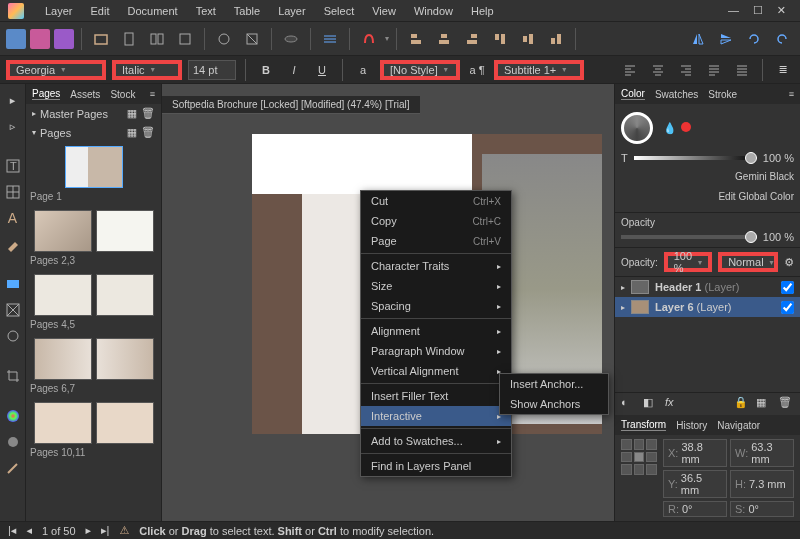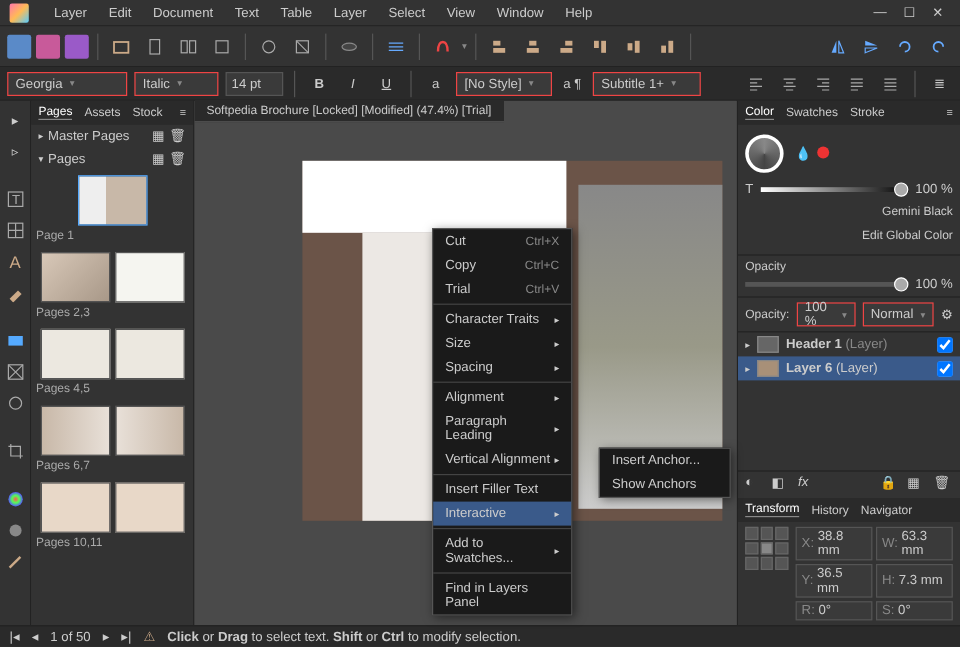--- a/index.html
+++ b/index.html
@@ -8,47 +8,47 @@
 .app-icon{width:16px;height:16px;background:linear-gradient(135deg,#f7a,#fb5,#5cf);border-radius:2px;margin-right:12px}
 .menu-item{padding:3px 9px;cursor:default}
 .win-controls{margin-left:auto;display:flex;gap:14px;padding-right:6px}
 .win-controls span{cursor:default}
 .toolbar1{height:34px;background:#333;display:flex;align-items:center;gap:4px;padding:0 6px;border-bottom:1px solid #222}
 .tb-divider{width:1px;height:22px;background:#555;margin:0 3px}
 .tb-btn{width:24px;height:24px;display:flex;align-items:center;justify-content:center;cursor:default;border-radius:2px}
 .tb-btn svg{width:16px;height:16px}
 .persona-thumb{width:20px;height:20px;border-radius:2px}
 .toolbar2{height:28px;background:#2a2a2a;display:flex;align-items:center;gap:6px;padding:0 6px;border-bottom:1px solid #222}
-.dropdown{background:#3a3a3a;border:1px solid #ef4444;height:20px;display:flex;align-items:center;padding:0 6px;gap:6px;cursor:default}
+.dropdown{background:#3a3a3a;border:4px solid #ef4444;height:20px;display:flex;align-items:center;padding:0 6px;gap:6px;cursor:default}
 .dropdown .chev{font-size:8px;color:#888}
 .num-in{background:#3a3a3a;border:1px solid #555;height:20px;width:48px;display:flex;align-items:center;padding:0 4px}
 .small-btn{width:22px;height:22px;display:flex;align-items:center;justify-content:center;cursor:default;border-radius:2px}
 .main{position:absolute;top:84px;left:0;right:0;bottom:18px;display:flex}
 .left-tools{width:26px;background:#333;display:flex;flex-direction:column;align-items:center;gap:6px;padding-top:6px;border-right:1px solid #222}
 .tool{width:20px;height:20px;display:flex;align-items:center;justify-content:center;cursor:default;border-radius:2px}
 .pages-panel{width:136px;background:#333;display:flex;flex-direction:column;border-right:1px solid #222}
 .panel-tabs{height:20px;display:flex;align-items:center;gap:10px;padding:0 6px;background:#2a2a2a}
 .panel-tabs span{font-size:10px;cursor:default}
 .panel-tabs .active{color:#fff;border-bottom:1px solid #888}
 .pages-list{flex:1;overflow-y:auto;padding:4px}
 .page-group{margin-bottom:8px}
 .page-thumbs{display:flex;gap:4px;justify-content:center}
 .page-thumb{width:58px;height:42px;background:#ddd;border:1px solid #555;position:relative}
 .page-thumb.selected{border:1px solid #5af}
 .page-label{text-align:left;font-size:10px;margin-top:3px;color:#aaa}
 .master-row{display:flex;align-items:center;gap:4px;padding:3px 6px;font-size:10px}
 .master-row .tri{font-size:8px}
 .canvas-area{flex:1;background:#4a4a4a;position:relative;overflow:hidden}
-.doc-tab{position:absolute;top:0;left:0;background:#2a2a2a;padding:3px 10px;font-size:10px;border-bottom:1px solid #555}
+.doc-tab{position:absolute;top:12px;left:0;background:#2a2a2a;padding:3px 10px;font-size:10px;border-bottom:1px solid #555}
 .canvas-content{position:absolute;top:20px;left:20px;right:20px;bottom:20px}
 .page-render{position:absolute;top:30px;left:70px;width:350px;height:300px;background:#6b5448}
 .page-white{position:absolute;top:0;left:0;width:220px;height:60px;background:#fff}
 .page-white2{position:absolute;top:60px;left:50px;width:170px;height:240px;background:#ece8e4}
 .page-photo{position:absolute;top:20px;right:0;width:120px;height:270px;background:linear-gradient(180deg,#888 0%,#998 50%,#ccc 100%)}
-.context-menu{position:absolute;top:190px;left:360px;width:117px;background:#1a1a1a;border:1px solid #555;z-index:100;box-shadow:2px 2px 8px rgba(0,0,0,.5)}
+.context-menu{position:absolute;top:190px;left:360px;width:152px;background:#1a1a1a;border:1px solid #555;z-index:100;box-shadow:2px 2px 8px rgba(0,0,0,.5)}
 .cm-item{padding:4px 10px;display:flex;justify-content:space-between;align-items:center;cursor:default;font-size:11px}
 .cm-item.highlighted{background:#3a5a8a}
 .cm-item.disabled{color:#666}
 .cm-sep{height:1px;background:#444;margin:2px 0}
 .cm-arrow{font-size:8px}
 .cm-shortcut{color:#888;font-size:10px}
 .submenu{position:absolute;top:373px;left:499px;width:110px;background:#1a1a1a;border:1px solid #555;z-index:101;box-shadow:2px 2px 8px rgba(0,0,0,.5)}
 .right-panels{width:186px;background:#333;border-left:1px solid #222;display:flex;flex-direction:column}
 .panel-section{border-bottom:1px solid #222;padding:4px 6px}
 .color-wheel{display:flex;align-items:center;gap:10px;padding:4px 0}
@@ -556,21 +556,21 @@
 <div class="context-menu">
   <div class="cm-item">
       <span>Cut</span>
       <span class="cm-shortcut">Ctrl+X</span>
     </div>
   <div class="cm-item">
       <span>Copy</span>
       <span class="cm-shortcut">Ctrl+C</span>
     </div>
   <div class="cm-item disabled">
-      <span>Trial</span>
+      <span>Page</span>
       <span class="cm-shortcut">Ctrl+V</span>
     </div>
   <div class="cm-sep"></div>
   <div class="cm-item">
       <span>Character Traits</span>
       <span class="cm-arrow">▸</span>
     </div>
   <div class="cm-item">
       <span>Size</span>
       <span class="cm-arrow">▸</span>
@@ -578,21 +578,21 @@
   <div class="cm-item">
       <span>Spacing</span>
       <span class="cm-arrow">▸</span>
     </div>
   <div class="cm-sep"></div>
   <div class="cm-item">
       <span>Alignment</span>
       <span class="cm-arrow">▸</span>
     </div>
   <div class="cm-item">
-      <span>Paragraph Leading</span>
+      <span>Paragraph Window</span>
       <span class="cm-arrow">▸</span>
     </div>
   <div class="cm-item">
       <span>Vertical Alignment</span>
       <span class="cm-arrow">▸</span>
     </div>
   <div class="cm-sep"></div>
   <div class="cm-item">
       <span>Insert Filler Text</span>
     </div>

